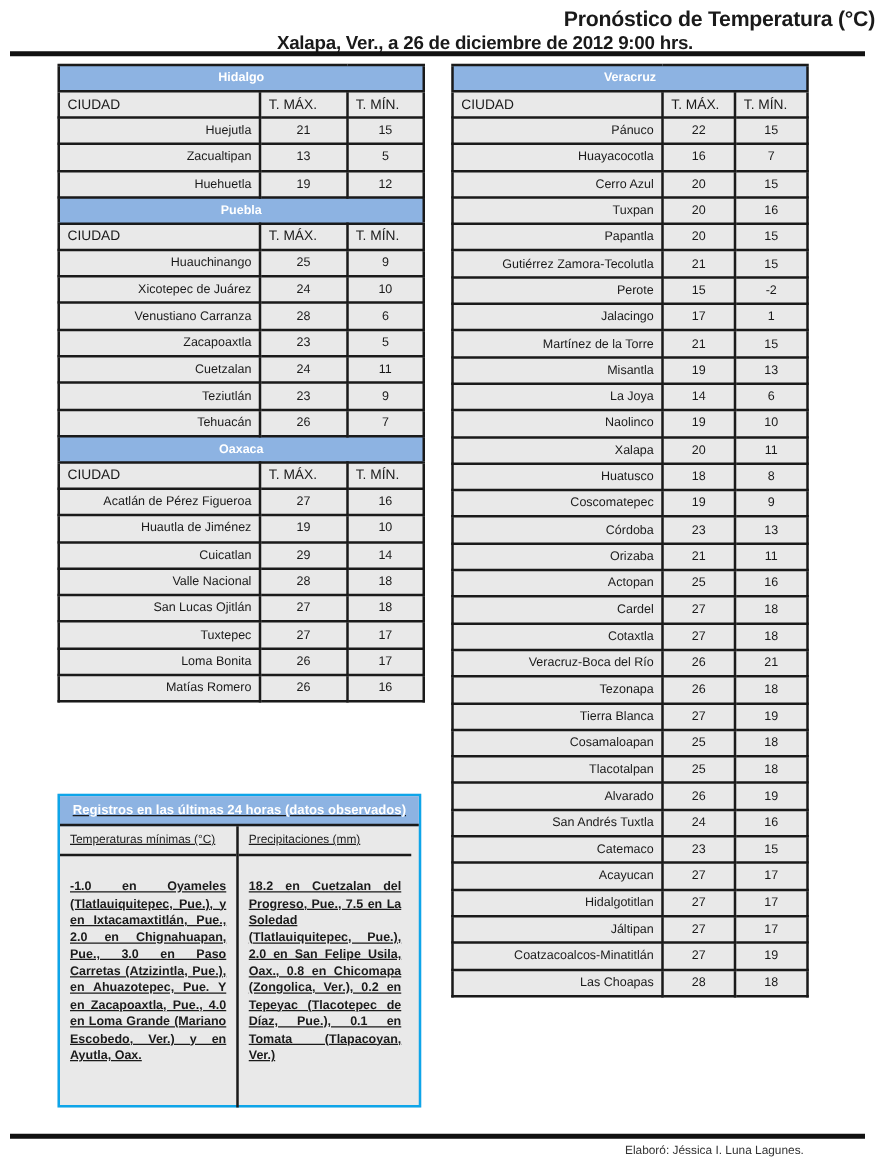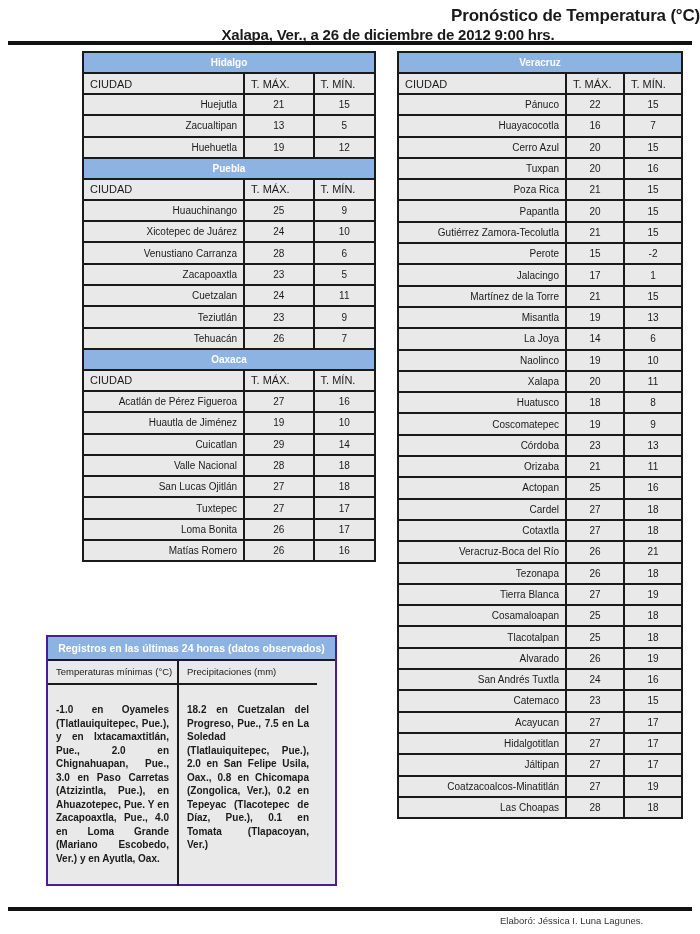--- a/index.html
+++ b/index.html
@@ -4,35 +4,35 @@
 <style>
   html, body { margin:0; padding:0; background:#ffffff; }
   body { width:700px; height:934px; position:relative; overflow:hidden; font-family:"Liberation Sans", sans-serif; color:#1a1a1a; }
   .title { position:absolute; top:6px; left:0; width:700px; text-align:right; font-family:"Liberation Sans Narrow","Liberation Sans", sans-serif; font-weight:bold; font-size:17px; letter-spacing:-0.2px; }
   .subtitle { position:absolute; top:26px; left:0; width:700px; text-align:center; font-weight:bold; font-size:15px; letter-spacing:-0.2px;padding-left:38px; }
   .rule { position:absolute; left:8px; width:684px; height:4px; background:#111; }
   .rule.top { top:41px; }
   .rule.bottom { top:907px; }
   .credit { position:absolute; top:915px; left:500px; font-size:9.5px; color:#333; }
 
-  table.fc { position:absolute; border-collapse:collapse; table-layout:fixed; background:#e9e9e9; border:2px solid #1a1a1a;margin-left:36px; }
+  table.fc { position:absolute; border-collapse:collapse; table-layout:fixed; background:#e9e9e9; border:2px solid #1a1a1a; }
   table.fc td { border:2px solid #1a1a1a; font-size:10px; height:19.3px; padding:0 6px; white-space:nowrap; }
   table.fc td.num { text-align:center; }
   table.fc td.city { text-align:right; padding-left:9px; }
   table.fc tr.region td { background:#8db3e2; color:#ffffff; font-weight:bold; text-align:center; font-size:10px; height:19px; border-left:none; border-right:none; }
   table.fc tr.colhead td { text-align:left; font-size:11px; height:19px; }
 
   #left-table { left:46px; top:51px; width:294px; }
   #right-table { left:361px; top:51px; width:286px; }
 
-  .reg { position:absolute; left:46px; top:635px; width:291px; height:251px; border:2px solid #4c1d95; background:#e9e9e9; box-sizing:border-box; }
+  .reg { position:absolute; left:46px; top:635px; width:291px; height:251px; border:2px solid #0ea5e9; background:#e9e9e9; box-sizing:border-box;text-decoration:underline; }
   .reg-head { height:22px; background:#8db3e2; color:#fff; font-weight:bold; font-size:10.5px; text-align:center; line-height:22px; border-bottom:2px solid #1a1a1a; }
   .reg-cols { display:flex; height:225px; }
   .reg-col { width:50%; box-sizing:border-box; }
-  .reg-col.first { border-right:2px solid #1a1a1a; width:131px; }
+  .reg-col.first { border-right:2px solid #1a1a1a; width:143px; }
   .reg-col.second { width:138px; }
   .reg-sub { height:22px; line-height:22px; font-size:9.5px; padding-left:8px; border-bottom:2px solid #1a1a1a; }
   .reg-text { font-size:10px; font-weight:bold; padding:6px 8px 0 8px; text-align:justify; line-height:13.5px;margin-top:12px; }
 </style>
 </head>
 <body>
 
 <div class="title">Pronóstico de Temperatura (°C)</div>
 <div class="subtitle">Xalapa, Ver., a 26 de diciembre de 2012  9:00 hrs.</div>
 <div class="rule top"></div>
@@ -188,25 +188,20 @@
       </tr>
       <tr>
         <td class="city">Cerro Azul</td>
         <td class="num">20</td>
         <td class="num">15</td>
       </tr>
       <tr>
         <td class="city">Tuxpan</td>
         <td class="num">20</td>
         <td class="num">16</td>
-      </tr>
-      <tr>
-        <td class="city">Poza Rica</td>
-        <td class="num">21</td>
-        <td class="num">15</td>
       </tr>
       <tr>
         <td class="city">Papantla</td>
         <td class="num">20</td>
         <td class="num">15</td>
       </tr>
       <tr>
         <td class="city">Gutiérrez Zamora-Tecolutla</td>
         <td class="num">21</td>
         <td class="num">15</td>

